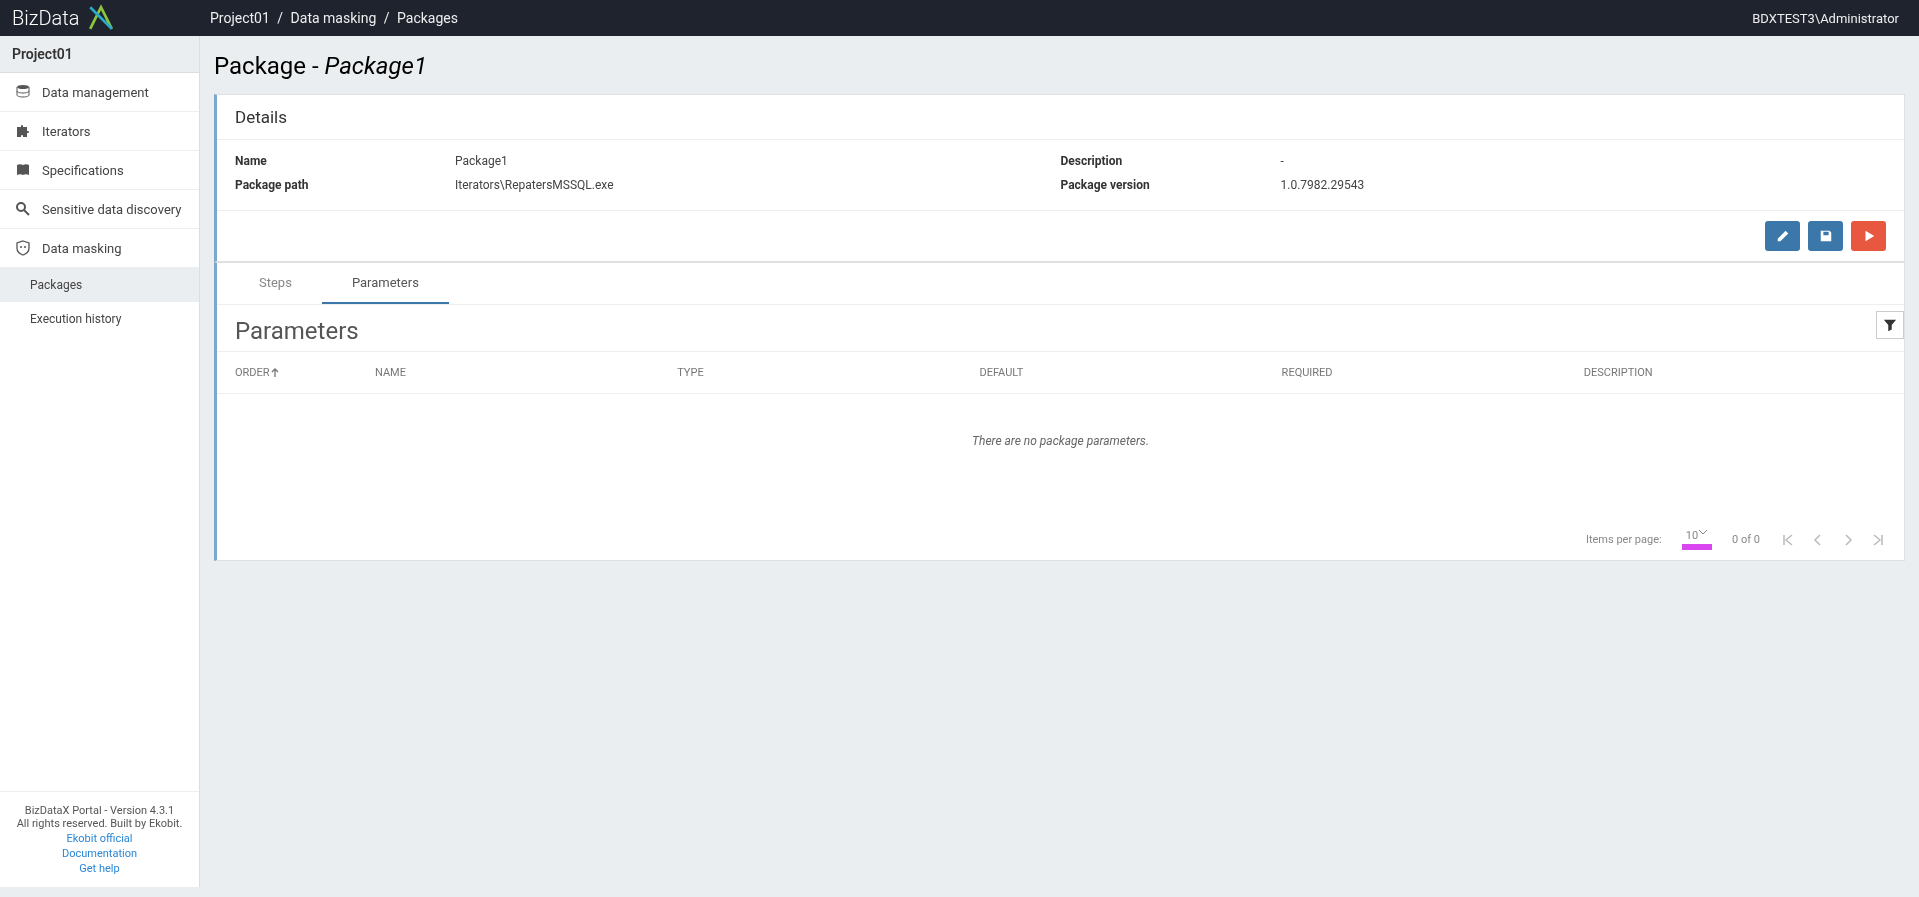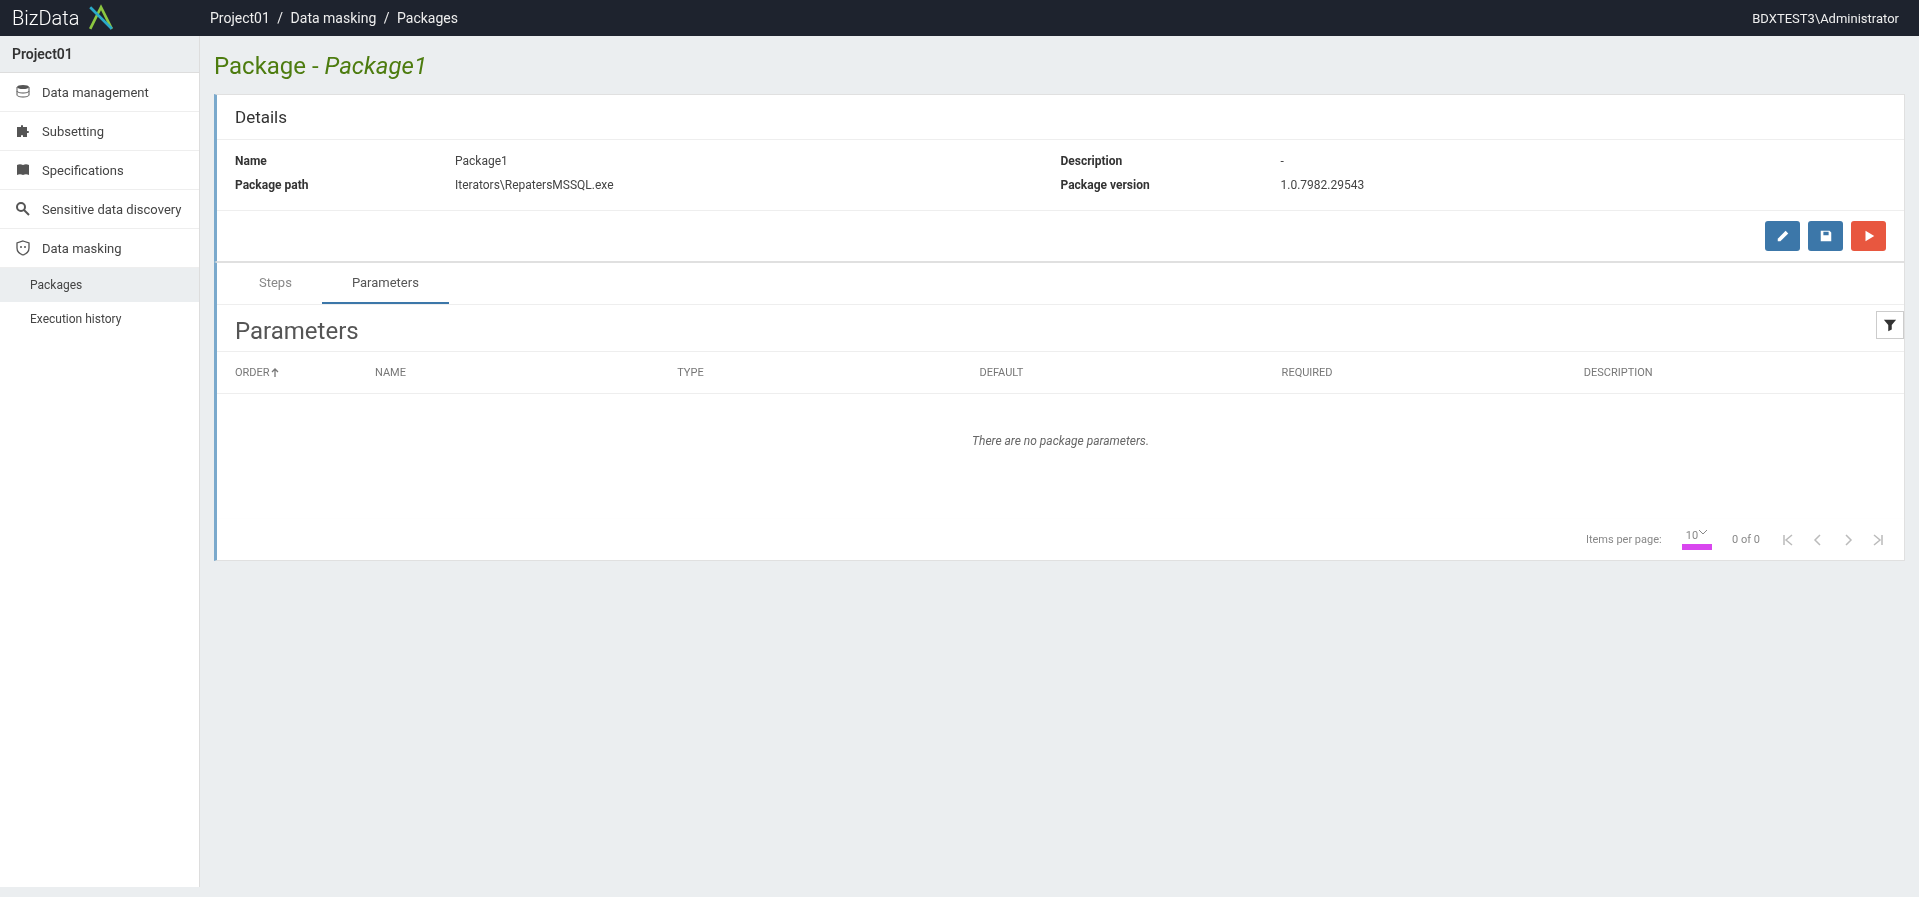--- a/index.html
+++ b/index.html
@@ -20,21 +20,21 @@
 .sidebar-item { display: flex; align-items: center; padding: 10px 12px; border-bottom: 1px solid #eee; cursor: pointer; color: #444; }
 .sidebar-item.sub { padding-left: 30px; font-size: 12px; border-bottom: none; }
 .sidebar-item.sub.active { background: #ebeef0; }
 .sidebar-item .icon { width: 22px; height: 18px; display: inline-flex; align-items: center; justify-content: center; margin-right: 8px; color: #555; }
 
 .sidebar-footer { margin-top: auto; text-align: center; font-size: 11px; color: #555; padding: 12px 8px; border-top: 1px solid #eee; }
 .sidebar-footer a { color: #2986d6; display: block; text-decoration: none; margin-top: 2px; }
 
 .main { flex:1; padding: 12px 14px; overflow: auto; }
 
-.page-title { font-size: 24px; font-weight: 400; color: #4d7c0f; margin: 4px 0 14px 0; }
+.page-title { font-size: 24px; font-weight: 400; color: #000000; margin: 4px 0 14px 0; }
 .page-title em { font-style: italic; font-weight: 400; }
 
 .card { background: #fff; border: 1px solid #e0e0e0; border-left: 3px solid #7aa9cc; }
 .card-header { padding: 12px 18px; font-size: 17px; color: #333; border-bottom: 1px solid #eee; }
 .card-body-details { padding: 14px 18px 8px 18px; border-bottom: 1px solid #eee; }
 .details-row { display: flex; margin-bottom: 10px; font-size: 12px; }
 .detail-col { flex: 1; display: flex; }
 .detail-label { width: 220px; font-weight: 700; color: #333; }
 .detail-value { color: #444; }
 
@@ -99,21 +99,21 @@
       </span>
       <span>Data management</span>
     </div>
 
     <div class="sidebar-item">
       <span class="icon">
         <svg width="16" height="16" viewBox="0 0 16 16">
             <path d="M2 4h4v-1a1 1 0 112 0v1h4v4h1a1 1 0 110 2h-1v4H8v-1a1 1 0 10-2 0v1H2V4z" fill="#555"></path>
           </svg>
       </span>
-      <span>Subsetting</span>
+      <span>Iterators</span>
     </div>
 
     <div class="sidebar-item">
       <span class="icon">
         <svg width="16" height="16" viewBox="0 0 16 16">
             <path d="M2 3c2-1 4-1 6 0 2-1 4-1 6 0v10c-2-1-4-1-6 0-2-1-4-1-6 0V3z" fill="#555"></path>
           </svg>
       </span>
       <span>Specifications</span>
     </div>
@@ -139,20 +139,27 @@
       <span>Data masking</span>
     </div>
 
     <div class="sidebar-item sub active">
       <span>Packages</span>
     </div>
     <div class="sidebar-item sub">
       <span>Execution history</span>
     </div>
 
+    <div class="sidebar-footer">
+      <div>BizDataX Portal - Version 4.3.1</div>
+      <div>All rights reserved. Built by Ekobit.</div>
+      <a href="#">Ekobit official</a>
+      <a href="#">Documentation</a>
+      <a href="#">Get help</a>
+    </div>
   </div>
 
   <div class="main">
     <h1 class="page-title">
       <span>Package - </span><em>Package1</em>
     </h1>
 
     <div class="card">
       <div class="card-header">Details</div>
       <div class="card-body-details">

